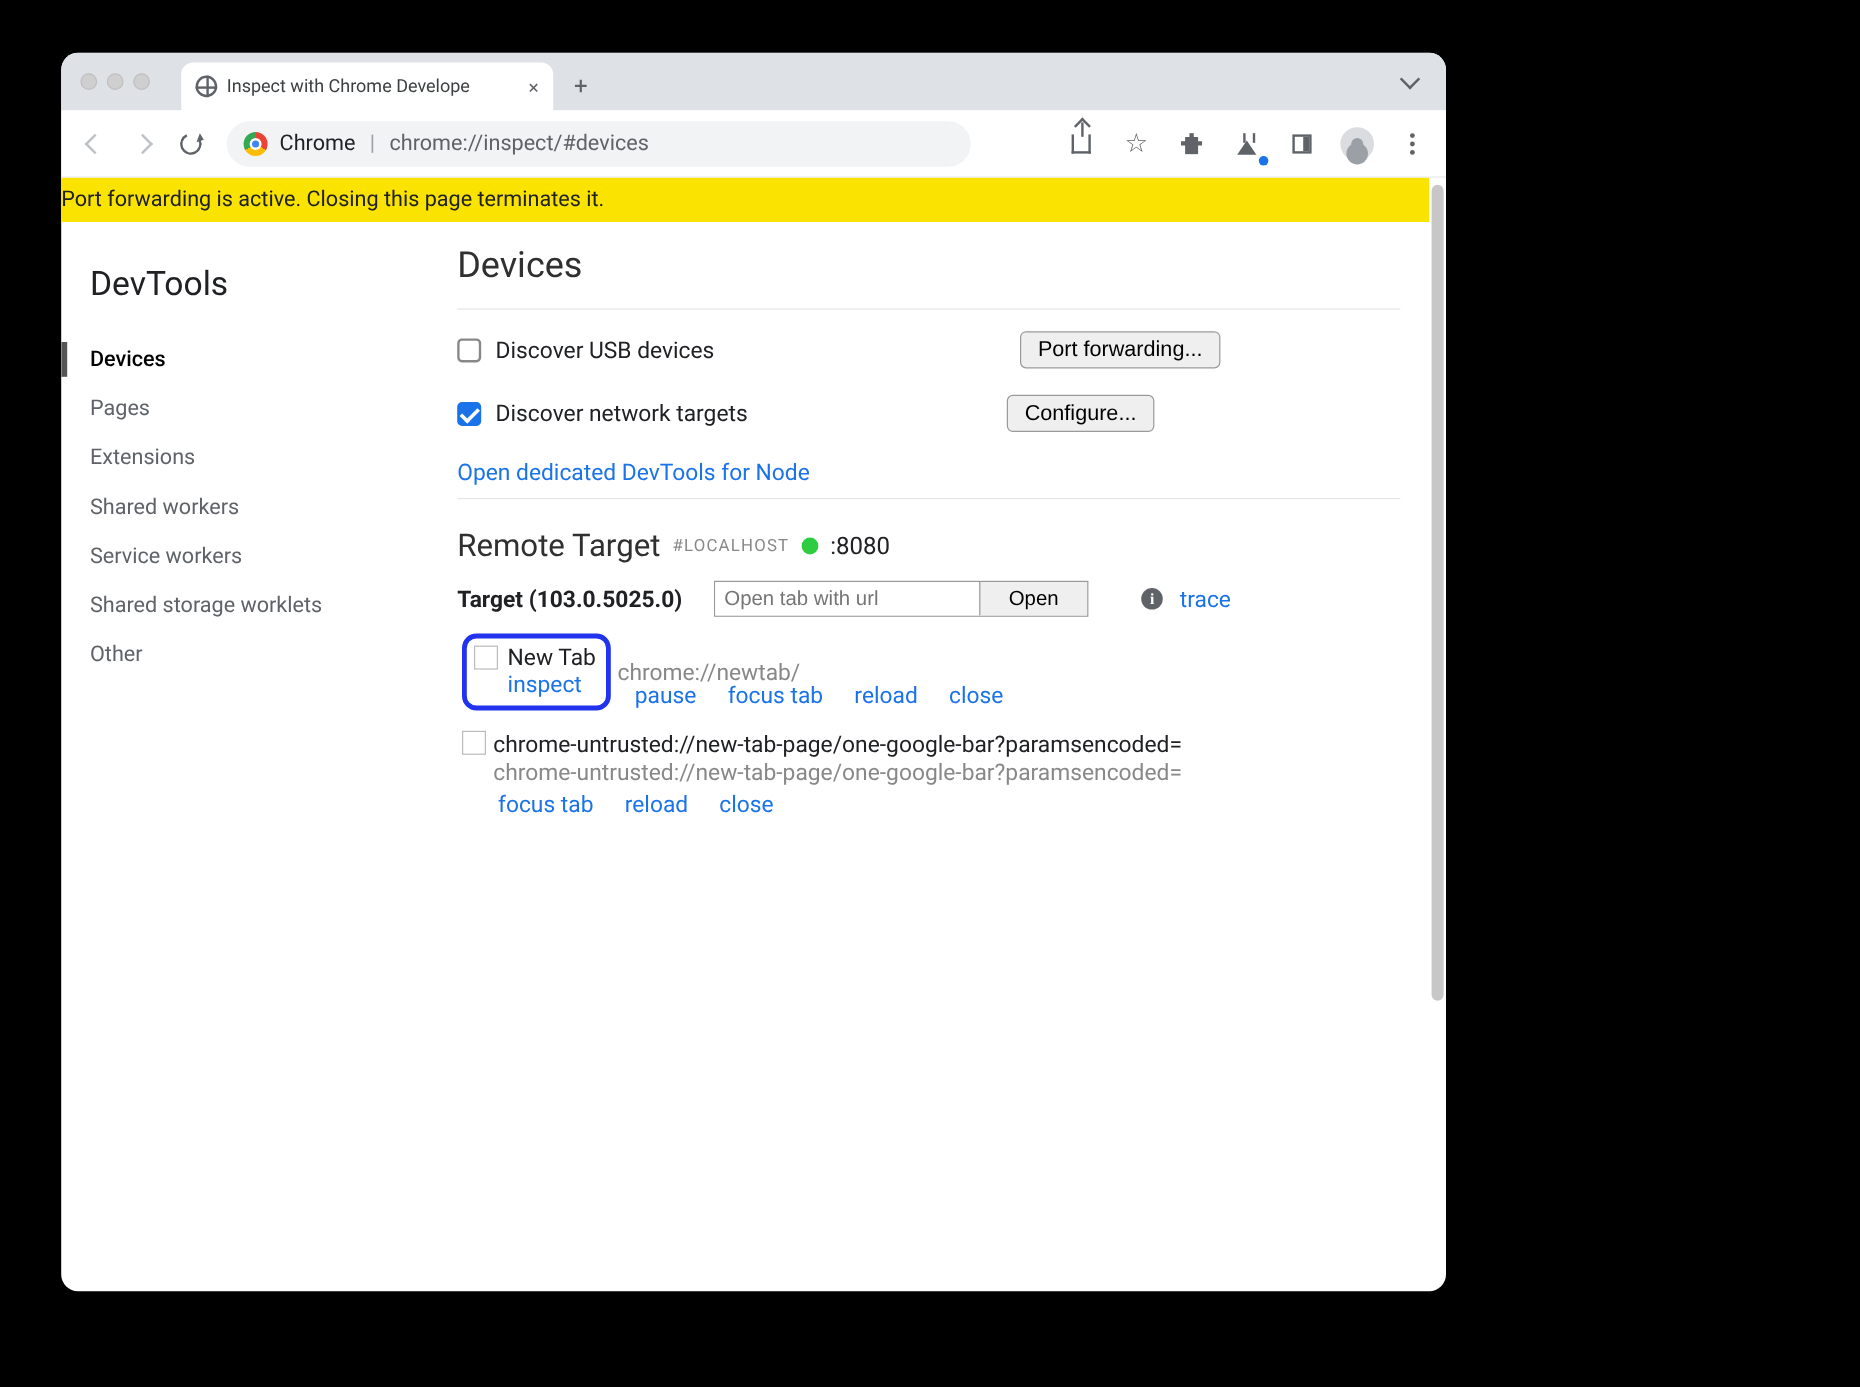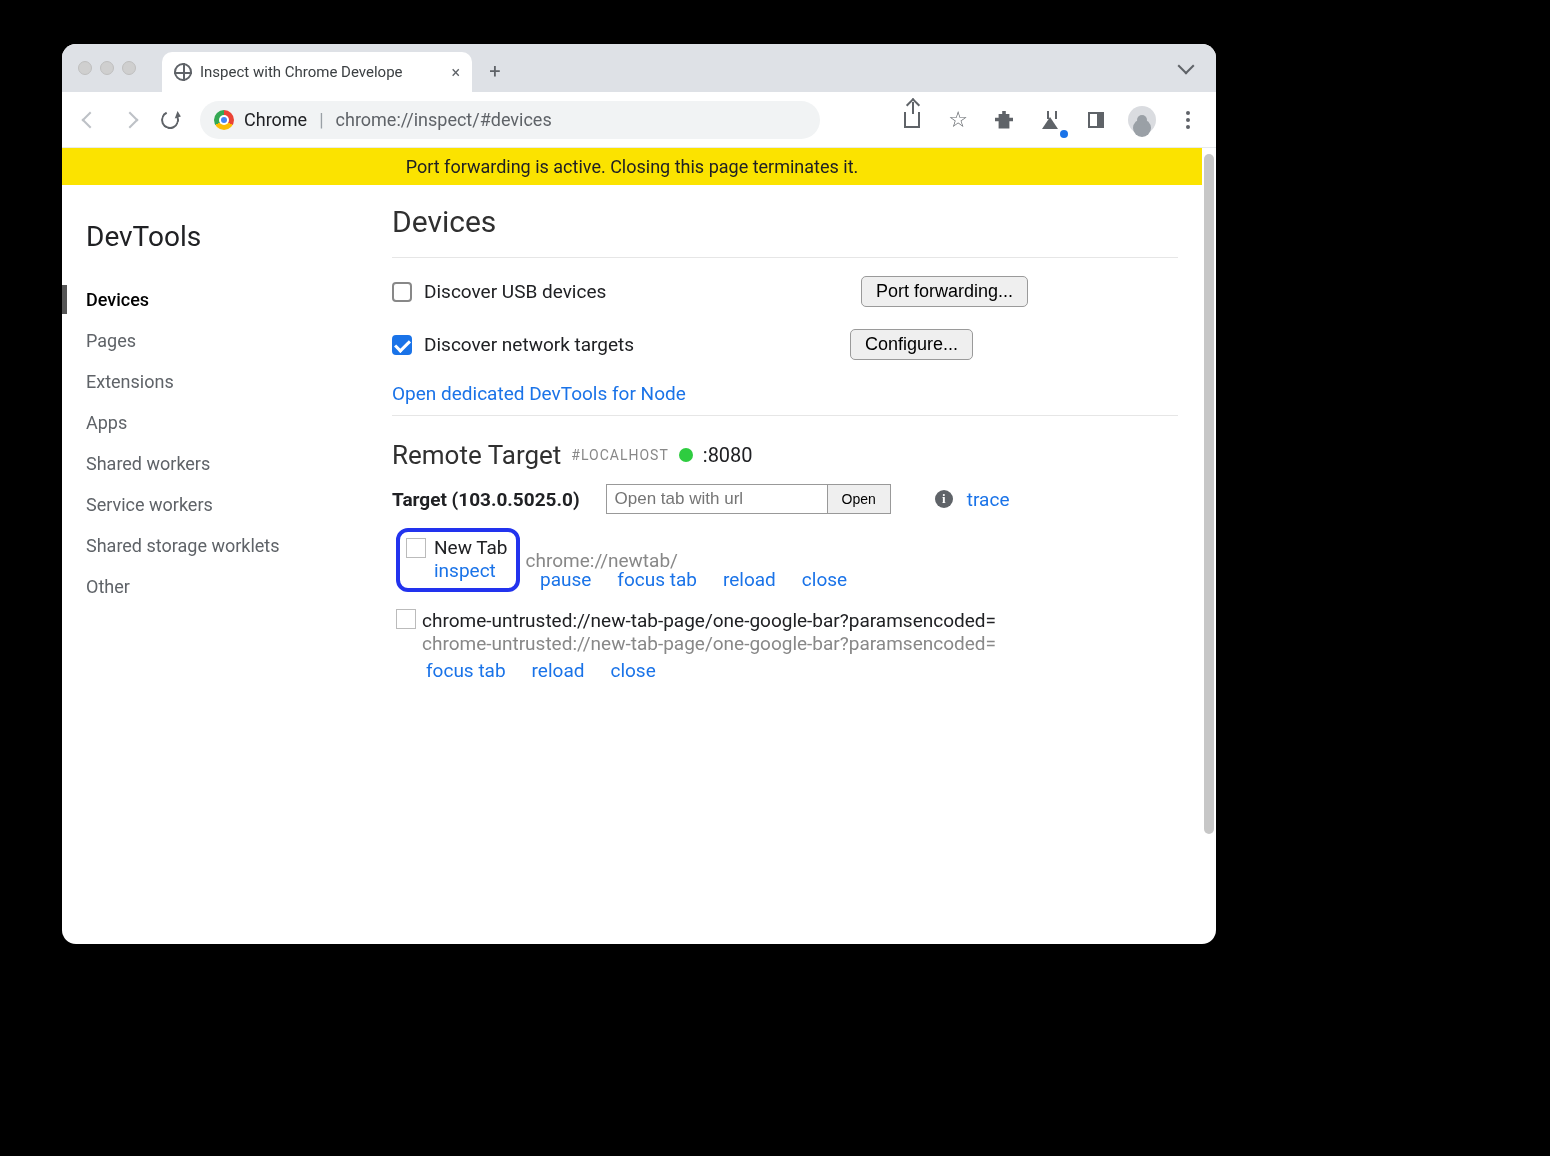--- a/index.html
+++ b/index.html
@@ -7,24 +7,24 @@
     background: #000;
     width: 1550px;
     height: 1156px;
     font-family: -apple-system, BlinkMacSystemFont, "Segoe UI", Roboto, sans-serif;
     display: flex;
     align-items: flex-start;
     justify-content: flex-start;
   }
   .window {
     position: absolute;
-    left: 62px;
+    left: 51px;
     top: 44px;
     width: 1154px;
-    height: 900px;
+    height: 1032px;
     background: #fff;
     border-radius: 14px;
     box-shadow: 0 10px 40px rgba(0,0,0,0.5);
     overflow: hidden;
     display: flex;
     flex-direction: column;
   }
   
   .tabstrip {
     height: 48px;
@@ -85,21 +85,21 @@
   .flask-dot{position:absolute;right:-2px;bottom:-2px;width:8px;height:8px;background:#1a73e8;border-radius:50%;}
   .panel-ic{width:16px;height:16px;border:2px solid #5f6368;position:relative;}
   .panel-ic::after{content:"";position:absolute;right:0;top:0;width:5px;height:100%;background:#5f6368;}
   .avatar{width:28px;height:28px;border-radius:50%;background:#dadce0;display:flex;align-items:center;justify-content:center;}
   .avatar::before{content:"";width:10px;height:10px;border-radius:50%;background:#9aa0a6;box-shadow:0 8px 0 4px #9aa0a6;}
   .menu-dots{display:flex;flex-direction:column;gap:3px;}
   .menu-dots span{width:4px;height:4px;background:#5f6368;border-radius:50%;}
   
   .content-wrap{flex:1;display:flex;position:relative;overflow:hidden;}
   .scrollbar{position:absolute;right:2px;top:6px;width:10px;height:680px;background:#c7c7c7;border-radius:5px;}
-  .banner{position:absolute;left:0;right:14px;top:0;background:#fbe300;color:#202124;text-align:center;padding:8px 0;font-size:18px;z-index:2;}
+  .banner{position:absolute;left:0;right:14px;top:0;background:#fbe300;color:#202124;padding:8px 0;font-size:18px;z-index:2;}
   .page{position:absolute;left:0;right:14px;top:40px;bottom:0;display:flex;}
   .sidebar{width:320px;padding:20px 0 0 24px;}
   .sidebar h1{font-size:28px;font-weight:400;color:#202124;margin-bottom:26px;margin-top:12px;}
   .side-item{display:block;padding:10px 0 10px 0;font-size:18px;color:#5f6368;cursor:pointer;}
   .side-item.active{color:#000;font-weight:500;position:relative;}
   .side-item.active::before{content:"";position:absolute;left:-24px;top:6px;bottom:6px;width:5px;background:#555;}
   .main{flex:1;padding:16px 24px 20px 10px;overflow:hidden;}
   .main h2{font-size:30px;font-weight:400;color:#303030;margin-bottom:18px;}
   .hr{height:1px;background:#e6e6e6;margin:6px 0 18px 0;}
   .row{display:flex;align-items:center;gap:12px;margin-bottom:22px;}
@@ -110,21 +110,21 @@
   .btn{margin-left:auto;margin-right:150px;padding:4px 14px;font-size:18px;border:1px solid #9a9a9a;border-radius:5px;background:#efefef;cursor:pointer;}
   .link{color:#1a73e8;font-size:19px;cursor:pointer;}
   .section-title{font-size:26px;font-weight:400;color:#303030;display:flex;align-items:center;gap:10px;margin:24px 0 14px 0;}
   .tag-localhost{font-size:14px;letter-spacing:1px;color:#888;}
   .status-dot{width:14px;height:14px;background:#2ecc40;border-radius:50%;}
   .port{font-size:20px;color:#202124;}
   .target-row{display:flex;align-items:center;gap:14px;margin-top:14px;}
   .target-label{font-size:19px;font-weight:700;color:#202124;}
   .url-input{flex:0 0 auto;display:flex;border:1px solid #999;border-radius:0;overflow:hidden;height:30px;margin-left:12px;}
   .url-input input{border:none;padding:0 8px;font-size:17px;width:220px;outline:none;color:#888;}
-  .url-input button{border:none;border-left:1px solid #999;background:#efefef;padding:0 14px;font-size:14px;cursor:pointer;}
+  .url-input button{border:none;border-left:1px solid #999;background:#efefef;padding:0 24px;font-size:17px;cursor:pointer;}
   .info-ic{width:18px;height:18px;border-radius:50%;background:#5f6368;color:#fff;display:flex;align-items:center;justify-content:center;font-size:13px;font-weight:bold;font-family:serif;margin-left:30px;}
   .target-entry{margin-top:14px;padding-left:4px;}
   .entry-line1{display:flex;align-items:center;gap:6px;font-size:19px;}
   .fav-box{width:20px;height:20px;border:1px solid #bbb;flex-shrink:0;}
   .entry-title{color:#202124;}
   .entry-url{color:#888;}
   .entry-actions{display:flex;gap:26px;margin-top:4px;margin-left:30px;}
   .entry-actions .link{font-size:19px;}
   .highlight-box{border:4px solid #2233ee;border-radius:12px;padding:4px 8px 6px 6px;display:inline-flex;flex-direction:column;align-items:flex-start;}
   .entry2{margin-top:18px;}
@@ -202,21 +202,20 @@
   <div class="content-wrap">
     <div class="banner">Port forwarding is active. Closing this page terminates it.</div>
     <div class="scrollbar"></div>
     <div class="page">
 
       <div class="sidebar">
         <h1>DevTools</h1>
         <span class="side-item active">Devices</span>
         <span class="side-item">Pages</span>
         <span class="side-item">Extensions</span>
-        <span class="side-item">Apps</span>
         <span class="side-item">Shared workers</span>
         <span class="side-item">Service workers</span>
         <span class="side-item">Shared storage worklets</span>
         <span class="side-item">Other</span>
       </div>
 
       <div class="main">
         <h2>Devices</h2>
         <div class="hr"></div>
 

